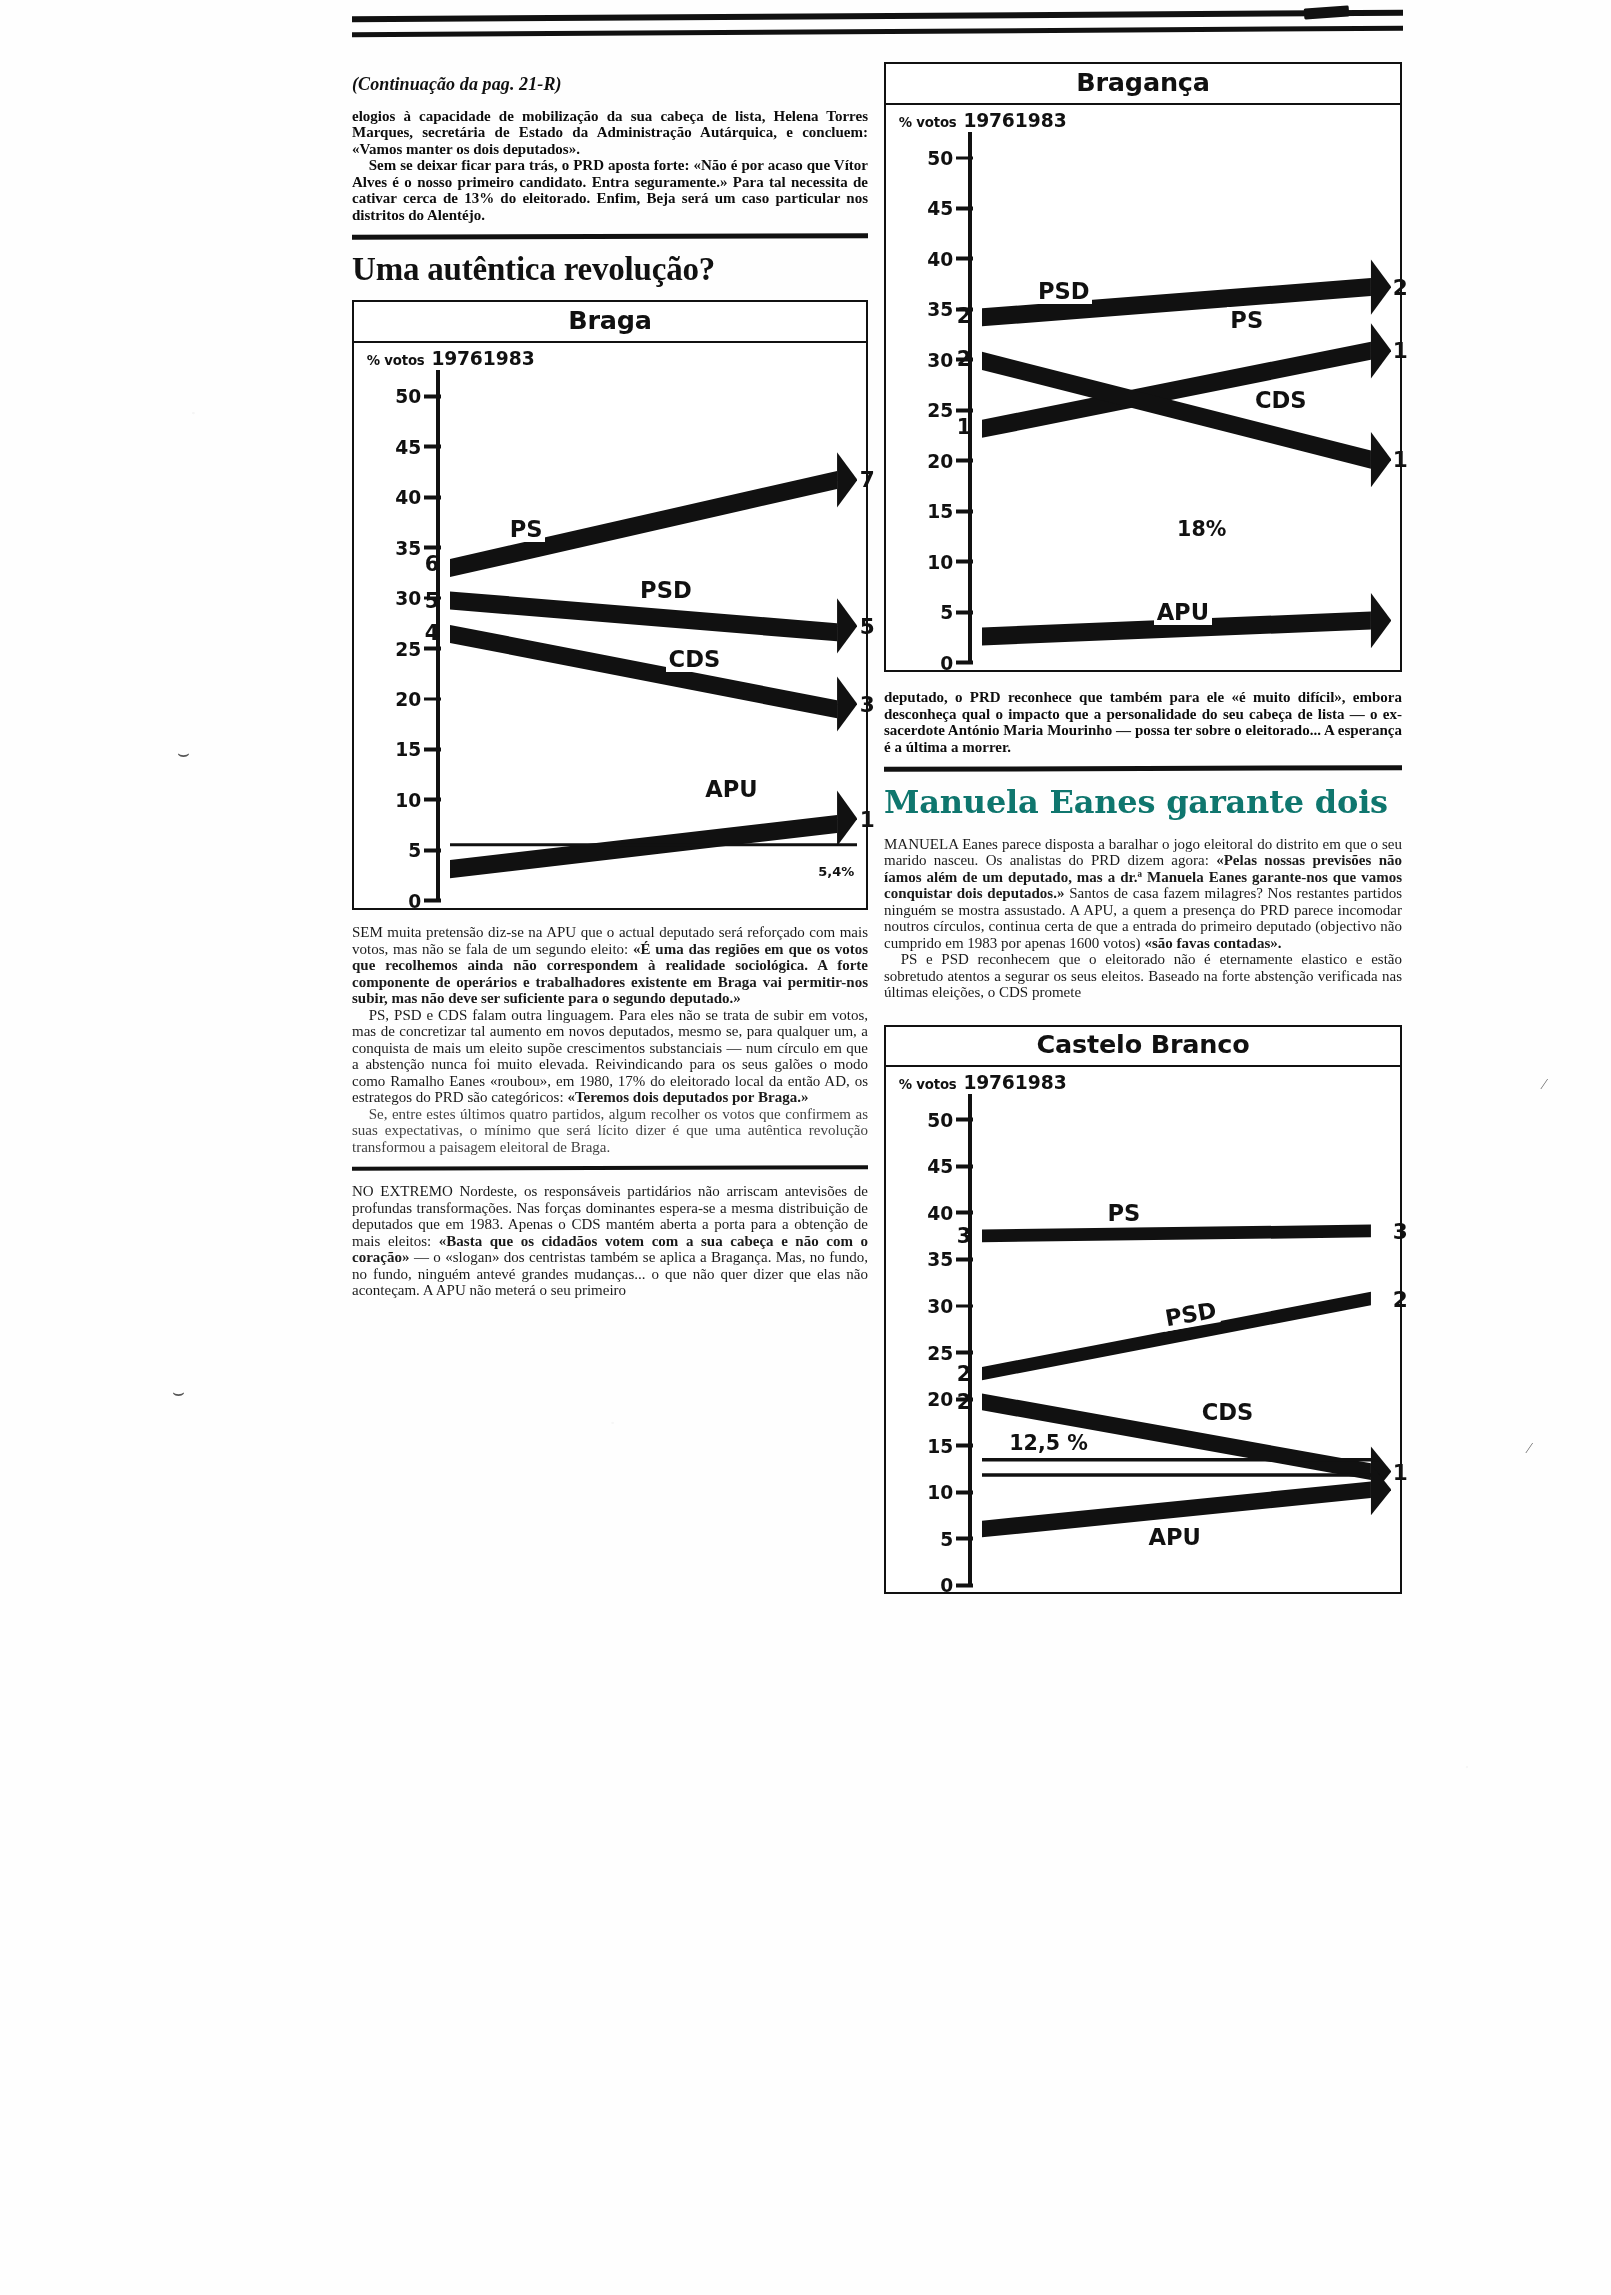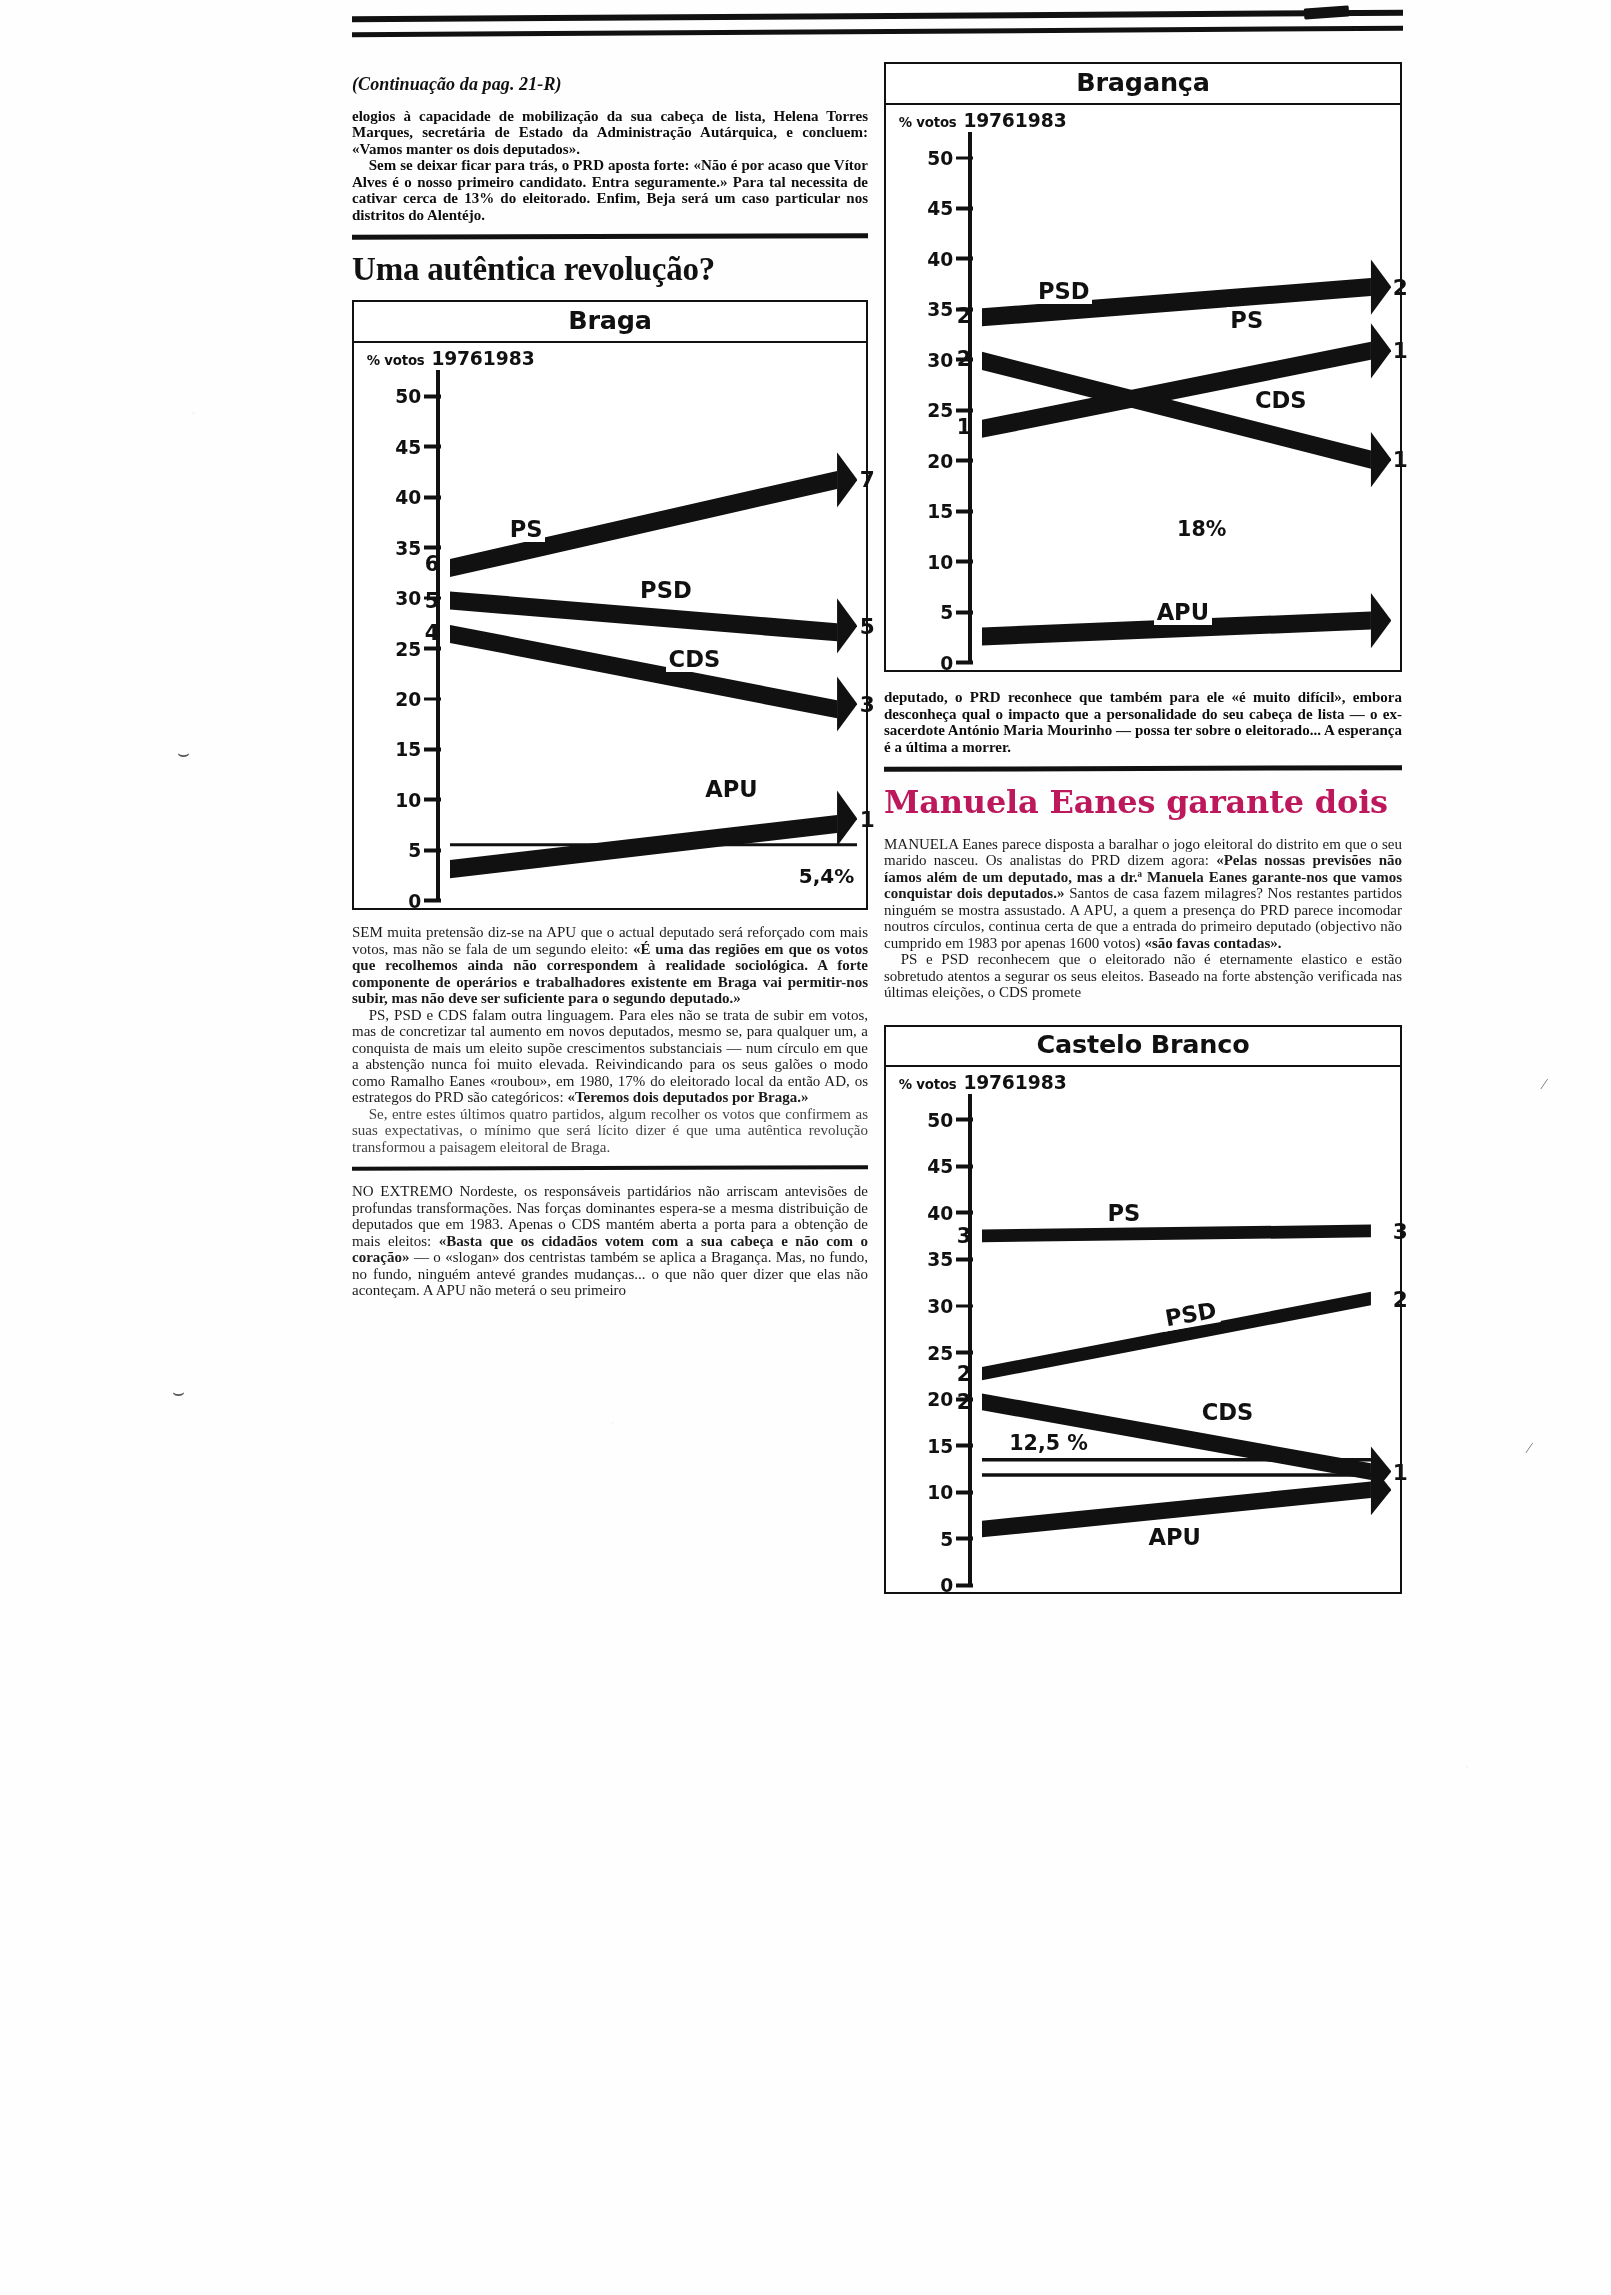--- a/index.html
+++ b/index.html
@@ -55,21 +55,21 @@
     font-size:33px;line-height:35px;font-weight:700;color:#111;
     margin:2.9px 0 12.8px 0;letter-spacing:-0.2px;
   }
   h2.head-slab{
     font-family:"DejaVu Serif", serif;
     font-size:30.5px;line-height:38px;font-weight:400;color:#141414;
     margin:11.8px 0 16.7px 0;letter-spacing:0.5px;
   }
   h2.head-bold{
     font-family:"DejaVu Serif", serif;
-    font-size:32px;line-height:37px;font-weight:700;color:#be185d;
+    font-size:32px;line-height:37px;font-weight:700;color:#0f766e;
     margin:7.9px 0 14.7px 0;letter-spacing:-0.2px;
   }
 
   
   .chartbox{
     border:2.5px solid #111;background:#fff;position:relative;
     margin:3.9px 0 4.9px 0;
   }
   .chart-title{
     border-bottom:2.5px solid #111;text-align:center;
@@ -103,21 +103,21 @@
   .endnum{
     position:absolute;font-family:"DejaVu Sans", sans-serif;font-weight:bold;
     color:#111;font-size:21.6px;white-space:nowrap;
   }
   .startnum{
     position:absolute;font-family:"DejaVu Sans", sans-serif;font-weight:bold;
     color:#111;font-size:20.6px;white-space:nowrap;
   }
   .pctbox{
     position:absolute;font-family:"DejaVu Sans", sans-serif;font-weight:bold;
-    color:#111;background:#fff;font-size:20px;padding:0 2.9px;white-space:nowrap;
+    color:#111;background:#fff;font-size:13px;padding:0 2.9px;white-space:nowrap;
   }
   .side-mark{position:absolute;color:#555;font-size:19.7px;}
 </style>
 </head>
 <body>
 
 <div class="paper">
   <div class="scan-noise"></div>
 
   <div class="rule-top-1"></div>

